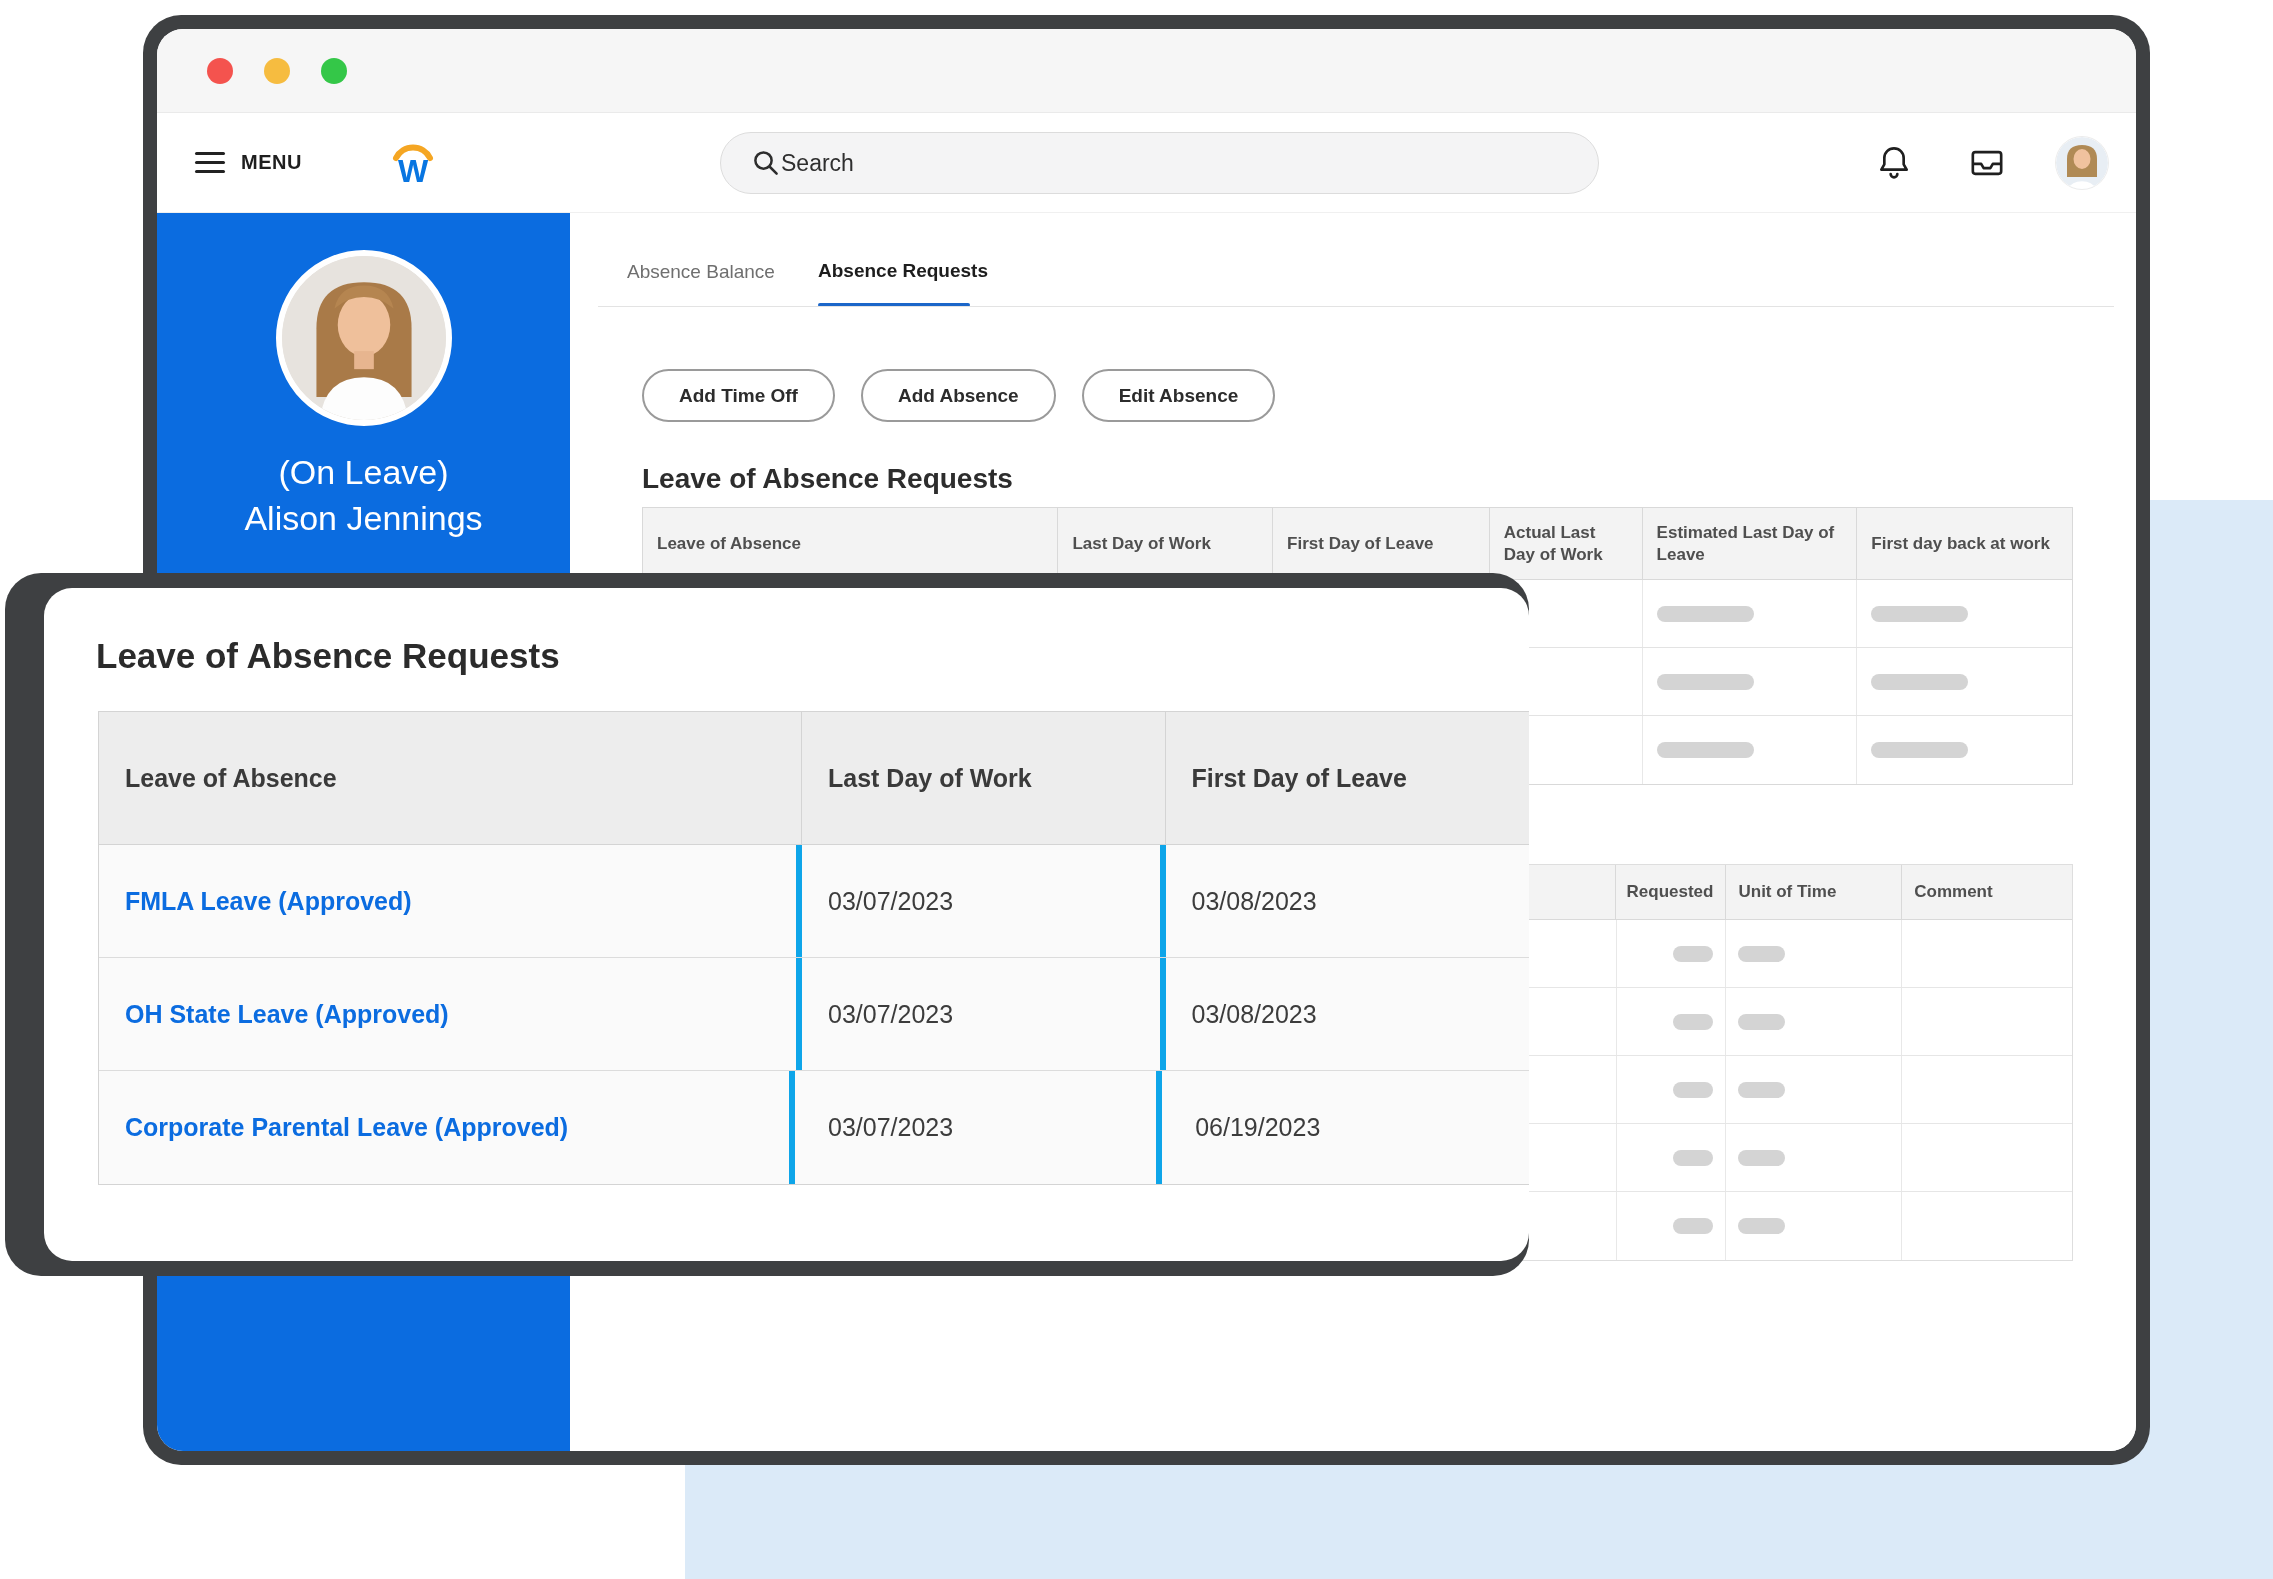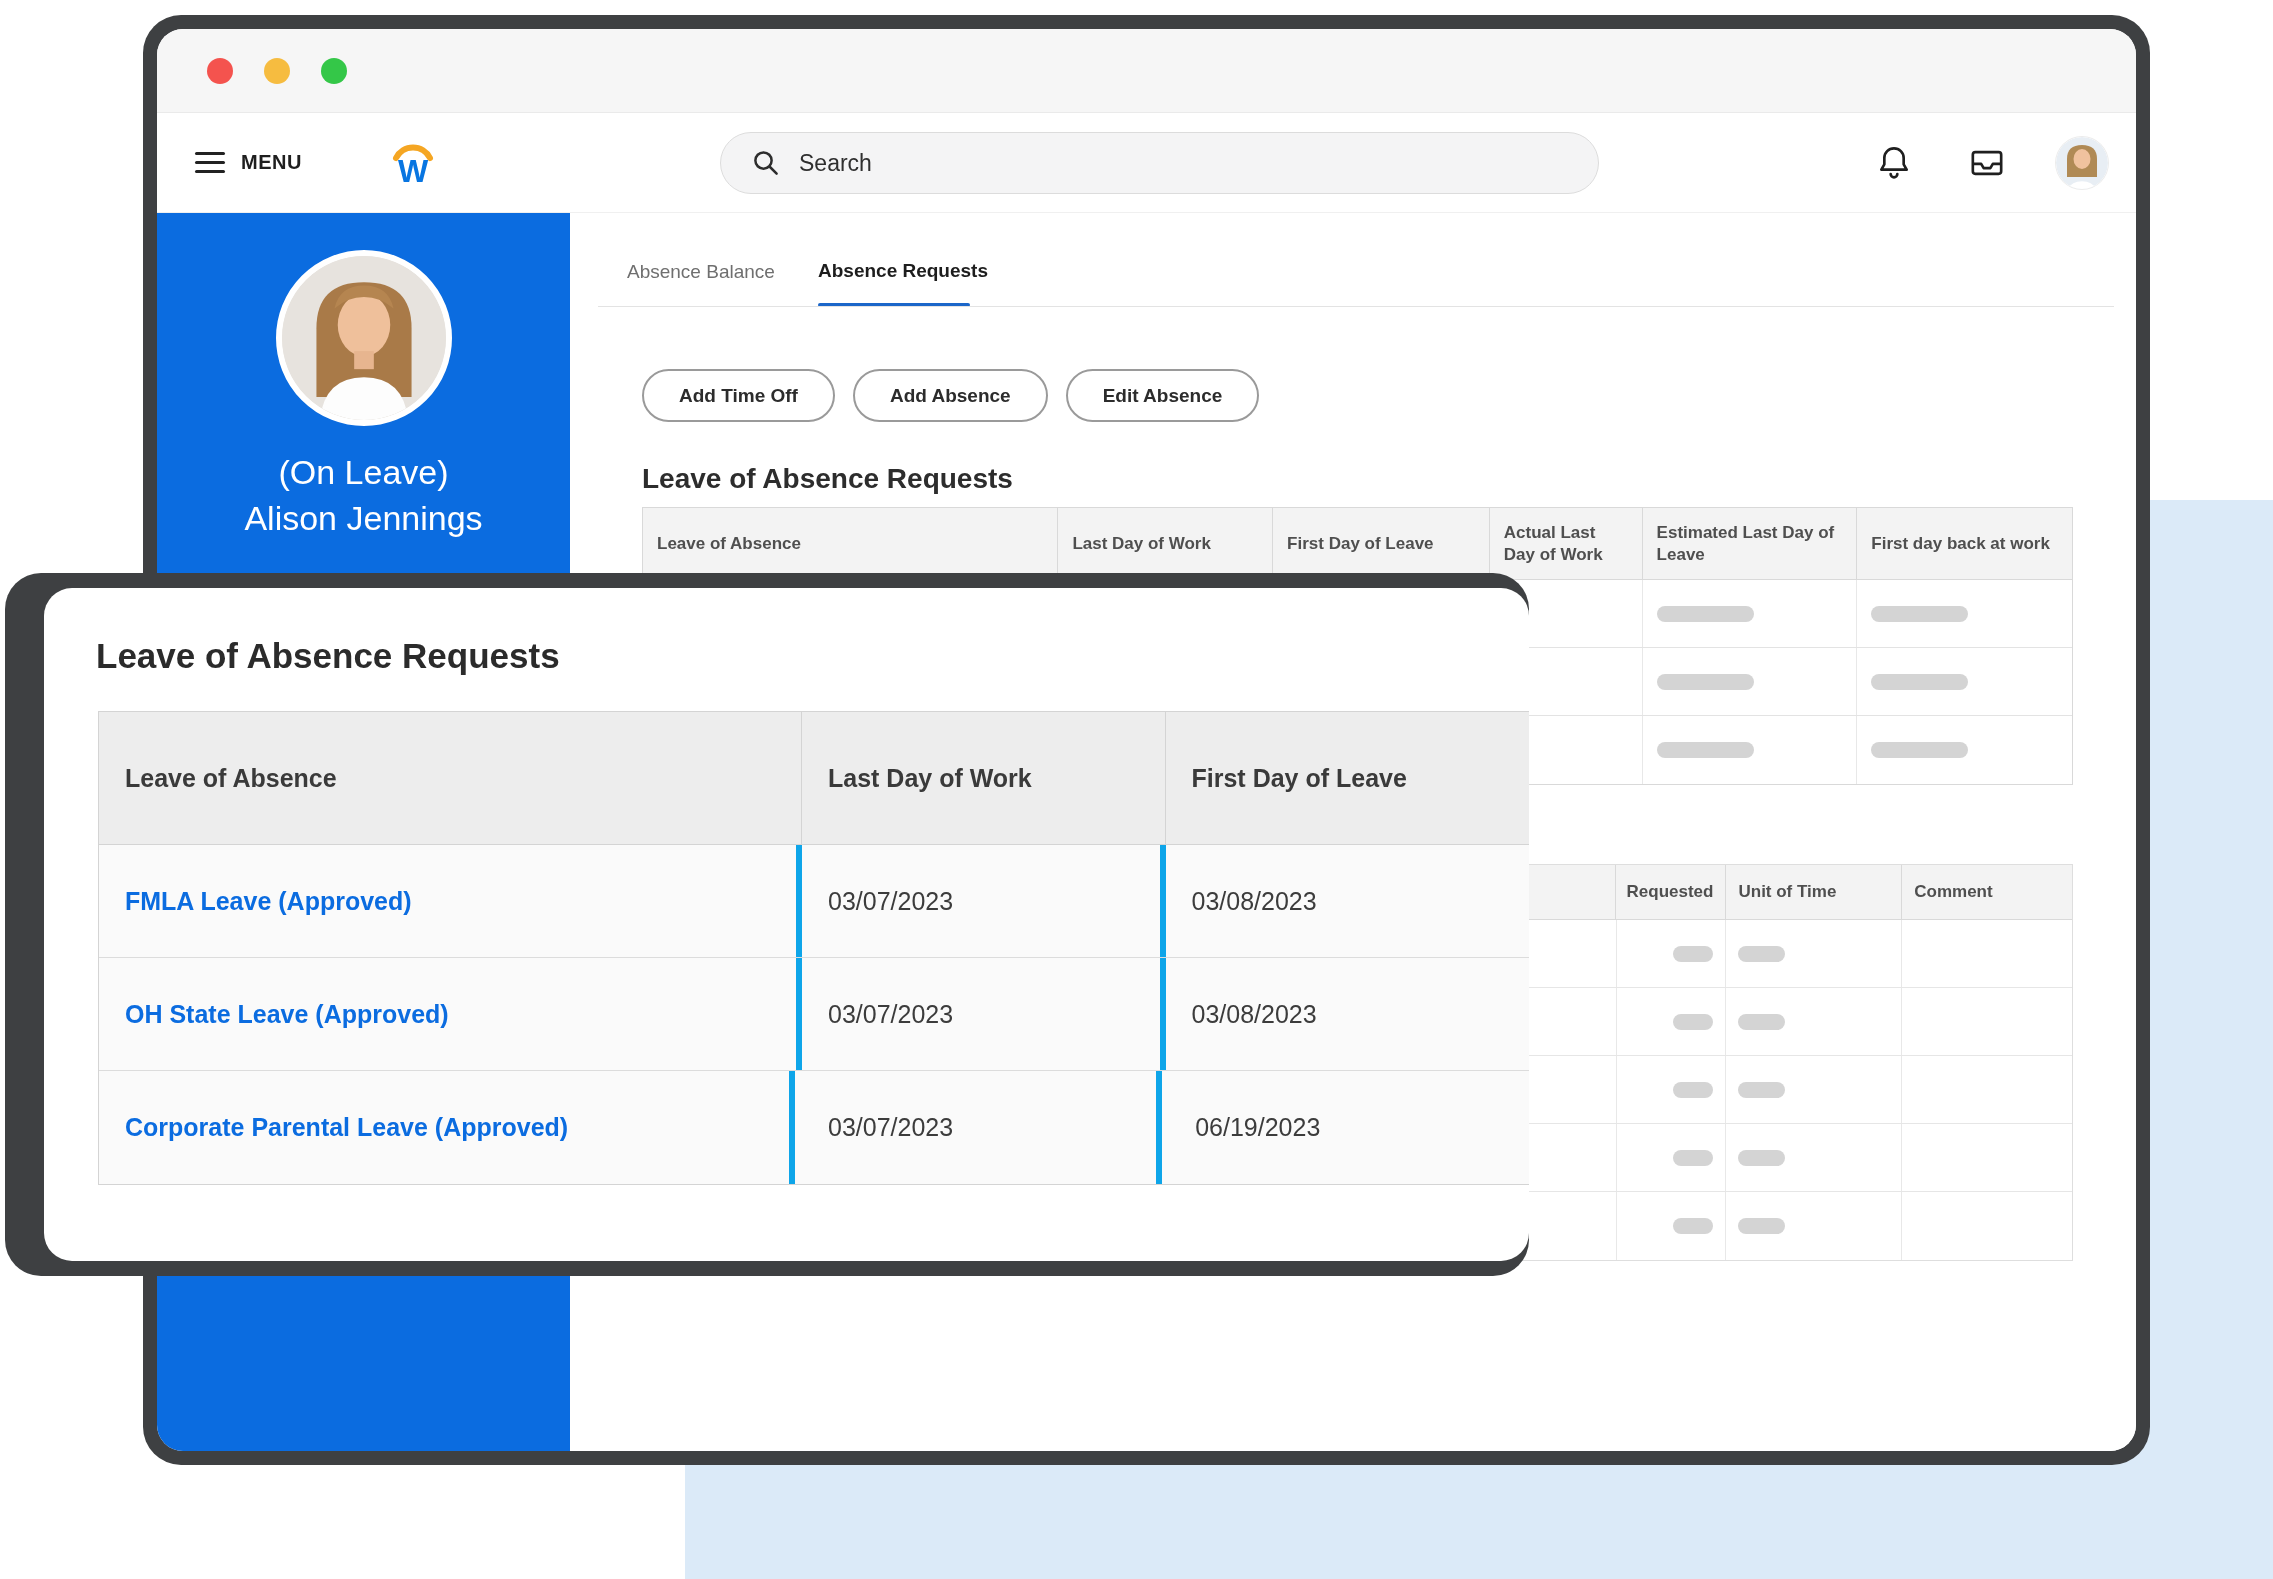--- a/index.html
+++ b/index.html
@@ -34,21 +34,21 @@
   .menu-btn{position:absolute; left:38px; top:0; height:100%; display:flex;
             align-items:center; gap:16px; cursor:pointer;}
   .hamburger{width:30px; display:flex; flex-direction:column; gap:6px;}
   .hamburger span{display:block; height:3px; background:#222; border-radius:2px;}
   .menu-label{font-size:20px; font-weight:700; letter-spacing:.5px; color:#1f1f1f;}
   .logo{position:absolute; left:230px; top:24px; width:52px; height:52px; cursor:pointer;}
   .logo svg{width:100%; height:100%;}
 
   .searchbar{position:absolute; left:563px; top:19px; width:879px; height:62px;
              border-radius:31px; background:#f4f4f5; border:1px solid #dcdcdc;
-             display:flex; align-items:center; padding:0 30px; gap:18px; cursor:text;}
+             display:flex; align-items:center; padding:0 30px; cursor:text;}
   .search-icon{width:30px; height:30px; flex:0 0 auto;}
   .search-text{font-size:23px; color:#2f2f2f;}
 
   .topicon{position:absolute; top:30px; width:40px; height:40px; cursor:pointer;}
   .bell{left:1717px;} .inboxi{left:1810px;}
   .avatar-small{position:absolute; left:1899px; top:24px; width:52px; height:52px;
                 border-radius:50%; overflow:hidden; cursor:pointer;
                 box-shadow:0 0 0 1px rgba(0,0,0,.08);}
   .avatar-small svg{width:100%; height:100%; display:block;}
 
@@ -62,21 +62,21 @@
                 color:#fff; font-size:34px; line-height:46px;}
 
   .main{flex:1; position:relative; background:#fff;}
   .tab1{position:absolute; left:57px; top:48px; font-size:19px; color:#6f6f6f; cursor:pointer;}
   .tab2{position:absolute; left:248px; top:47px; font-size:19px; font-weight:700;
         color:#1d1d1d; cursor:pointer;}
   .tab-underline{position:absolute; left:248px; top:90px; width:152px; height:4px;
                  background:var(--tab-underline); border-radius:2px;}
   .tabs-divider{position:absolute; left:28px; right:22px; top:93px; height:1px; background:#e3e3e3;}
 
-  .actions{position:absolute; left:72px; top:156px; display:flex; gap:18px;}
+  .actions{position:absolute; left:72px; top:156px; display:flex; gap:26px;}
   .action-btn{height:53px; padding:0 35px; border:2px solid #9a9a9a; border-radius:27px;
               background:#fff; font-family:inherit; font-size:19px; font-weight:700;
               color:#2c2c2c; display:flex; align-items:center; cursor:pointer;}
 
   .section-title{position:absolute; left:72px; top:250px; font-size:28px; font-weight:700; color:#2d2d2d;}
 
   .bg-table{position:absolute; left:72px; top:294px; width:1431px;
             border:1px solid #d9d9d9; background:#fff;}
   .bg-header{display:flex; height:72px; background:#f3f3f3; border-bottom:1px solid #d9d9d9;}
   .bg-th{display:flex; align-items:center; padding:0 14px; font-size:17px; font-weight:700;

